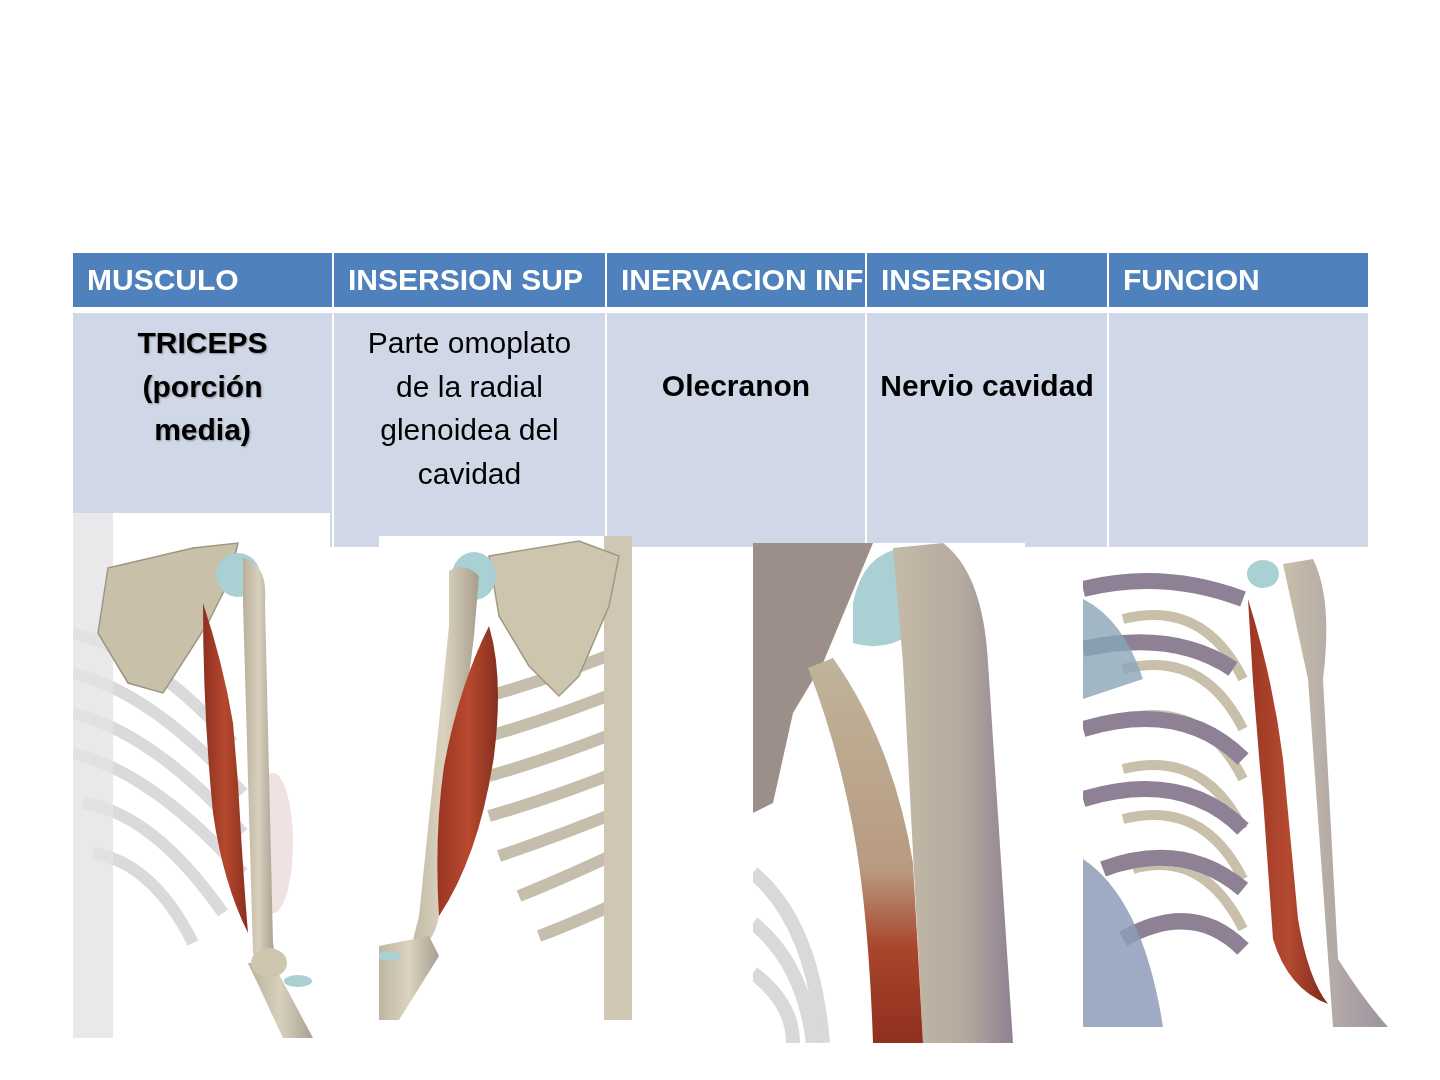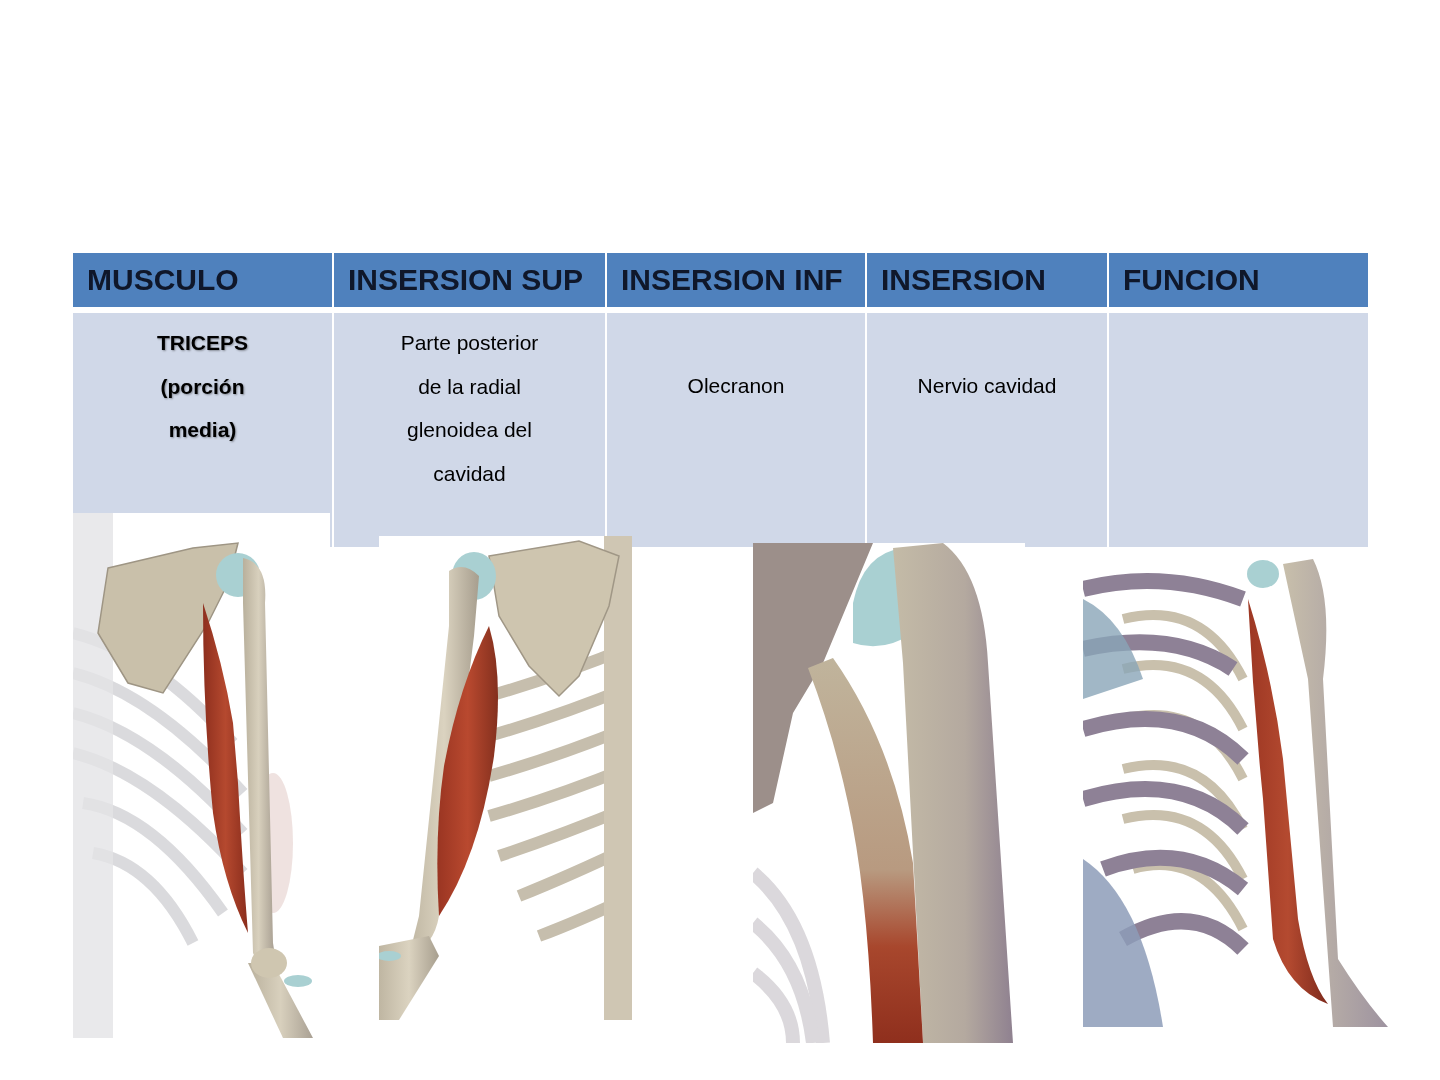--- a/index.html
+++ b/index.html
@@ -7,35 +7,35 @@
     width: 1440px; height: 1080px; background: #ffffff; position: relative; overflow: hidden;
     font-family: "Liberation Sans", "DejaVu Sans", sans-serif;
   }
   .slide { position: absolute; left: 0; top: 0; width: 1440px; height: 1080px; background: #fff; }
 
   table.muscle-table {
     position: absolute; left: 73px; top: 253px; width: 1295px;
     border-collapse: separate; border-spacing: 0; table-layout: fixed;
   }
   table.muscle-table th {
-    background: #4f81bd; color: #0f172a; text-align: left;
+    background: #4f81bd; color: #ffffff; text-align: left;
     font-weight: bold; font-size: 30px; height: 54px; padding: 0 0 0 14px;
     border-right: 2px solid #ffffff; border-bottom: 6px solid #ffffff;
     font-family: "Liberation Sans", sans-serif; letter-spacing: 0px;
     vertical-align: middle;
   }
   table.muscle-table th:last-child { border-right: none; margin-left: 24px; }
   table.muscle-table td {
     background: #d0d8e8; color: #000000; text-align: center; vertical-align: top;
-    font-size: 21px; line-height: 43.5px; height: 183px; padding: 8px 6px 0 6px;
+    font-size: 30px; line-height: 43.5px; height: 183px; padding: 8px 6px 0 6px;
     border-right: 2px solid #ffffff;
   }
   table.muscle-table td:last-child { border-right: none; }
   td.muscle-name { font-weight: bold; text-shadow: 1px 1px 2px rgba(0,0,0,0.35); }
-  td.middle { vertical-align: top; padding-top: 51px !important; }
+  td.middle { vertical-align: top; padding-top: 51px !important; font-weight: bold; }
 
   .figure { position: absolute; overflow: hidden; background: #fff; }
   .figure svg { display: block; }
 </style>
 </head>
 <body>
 
 <div class="slide">
 
   <table class="muscle-table">
@@ -43,34 +43,34 @@
       <col style="width:261px">
         <col style="width:273px">
         <col style="width:260px">
         <col style="width:242px">
         <col style="width:259px">
     </colgroup>
     <thead>
       <tr>
         <th>MUSCULO</th>
         <th>INSERSION SUP</th>
-        <th>INSERSION INF</th>
+        <th>INERVACION INF</th>
         <th>INSERSION</th>
         <th>FUNCION</th>
       </tr>
     </thead>
     <tbody>
       <tr>
         <td class="muscle-name">
           <div>TRICEPS</div>
           <div>(porción</div>
           <div>media)</div>
         </td>
         <td>
-          <div>Parte posterior</div>
+          <div>Parte omoplato</div>
           <div>de la radial</div>
           <div>glenoidea del</div>
           <div>cavidad</div>
         </td>
         <td class="middle">Olecranon</td>
         <td class="middle">Nervio cavidad</td>
         <td></td>
       </tr>
     </tbody>
   </table>

